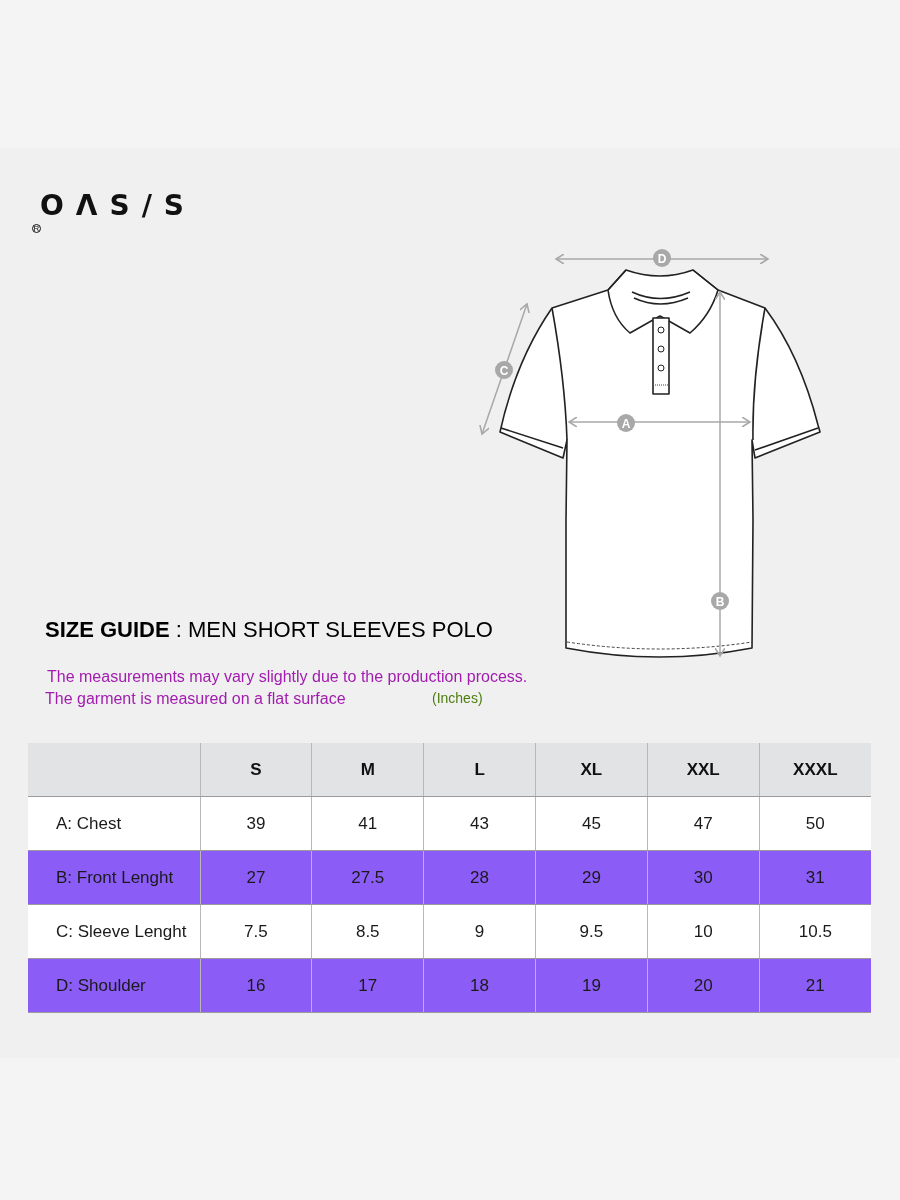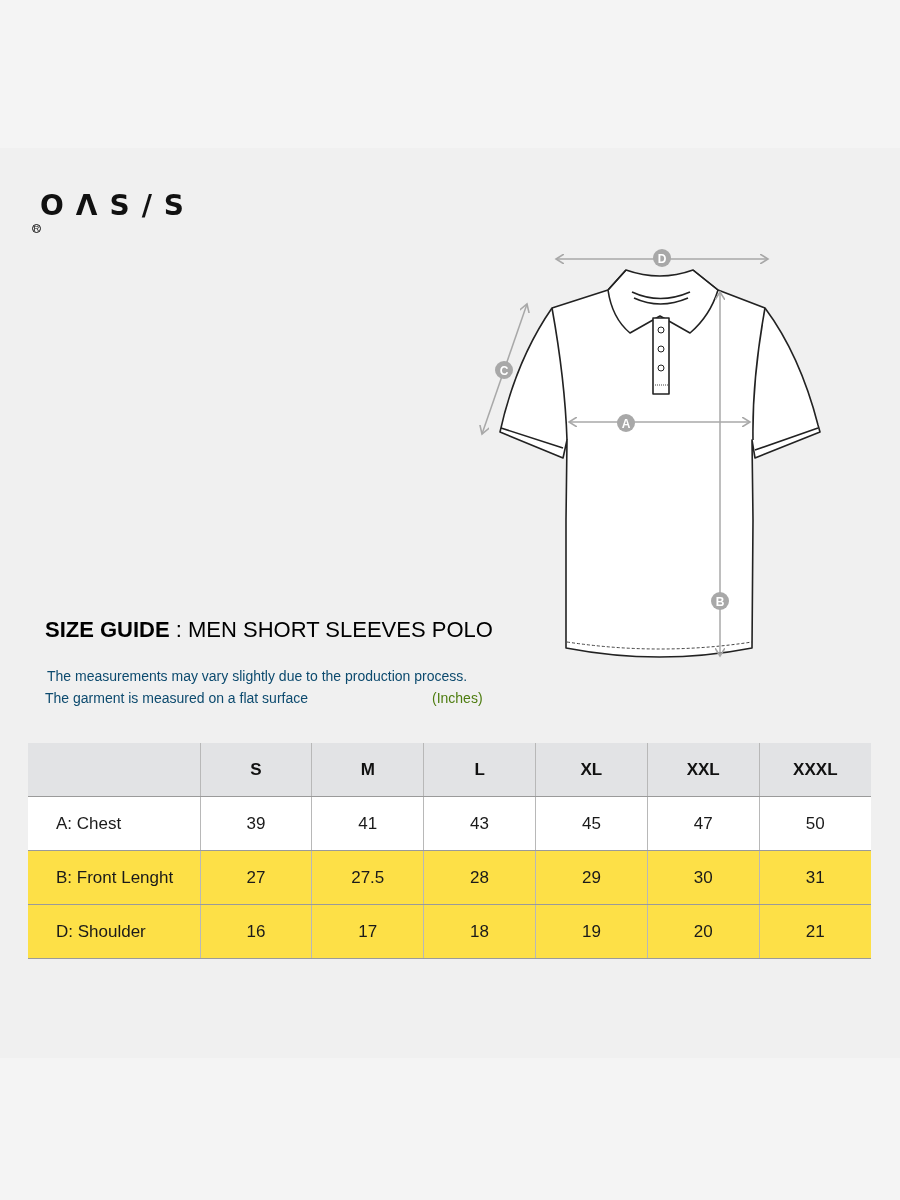--- a/index.html
+++ b/index.html
@@ -23,39 +23,39 @@
   .logo-reg {
     font-size: 8px; border: 1px solid #111; border-radius: 50%; width: 7px; height: 7px;
     line-height: 7px; text-align: center; margin-left: -8px; margin-top: 2px; color: #111;
   }
   .diagram { position: absolute; left: 470px; top: 240px; width: 370px; height: 430px; }
   .title {
     position: absolute; left: 45px; top: 617px; font-size: 22px; color: #000000; white-space: nowrap;
   }
   .title b { font-weight: bold; }
   .note1, .note2 {
-    position: absolute; font-size: 14px; color: #0c4a6e; white-space: nowrap;
+    position: absolute; font-size: 16px; color: #a21caf; white-space: nowrap;
   }
   .note1 { left: 47px; top: 668px; }
   .note2 { left: 45px; top: 690px; text-align: right; }
   .unit { position: absolute; left: 432px; top: 690px; font-size: 14px; color: #4d7c0f; text-align: right; }
   table.size-table {
     position: absolute; left: 28px; top: 743px; width: 843px;
     border-collapse: collapse; table-layout: fixed;
   }
   .size-table td, .size-table th {
     height: 53px; border-left: 1px solid #b8b8b8; border-bottom: 1px solid #9a9a9a;
     font-size: 17px; text-align: center; padding: 0;
   }
   .size-table tr td:first-child, .size-table tr th:first-child {
     text-align: left; padding-left: 28px; border-left: none;
   }
   .size-table th { font-weight: bold; background: #e2e3e5; color: #111; }
   .size-table tr.even td { background: #ffffff; }
-  .size-table tr.odd td { background: #fde047; }
+  .size-table tr.odd td { background: #8b5cf6; }
   .size-table td { font-weight: normal; color: #1a1a1a; }
   .col-label { width: 172px; }
 </style>
 </head>
 <body>
 
 <div class="panel"></div>
 
 <div class="logo">
   <span class="logo-text">OΛS/S</span>
@@ -148,20 +148,29 @@
     </tr>
     <tr class="odd">
       <td>B: Front Lenght</td>
       <td>27</td>
       <td>27.5</td>
       <td>28</td>
       <td>29</td>
       <td>30</td>
       <td>31</td>
     </tr>
+    <tr class="even">
+      <td>C: Sleeve Lenght</td>
+      <td>7.5</td>
+      <td>8.5</td>
+      <td>9</td>
+      <td>9.5</td>
+      <td>10</td>
+      <td>10.5</td>
+    </tr>
     <tr class="odd">
       <td>D: Shoulder</td>
       <td>16</td>
       <td>17</td>
       <td>18</td>
       <td>19</td>
       <td>20</td>
       <td>21</td>
     </tr>
   </tbody>

